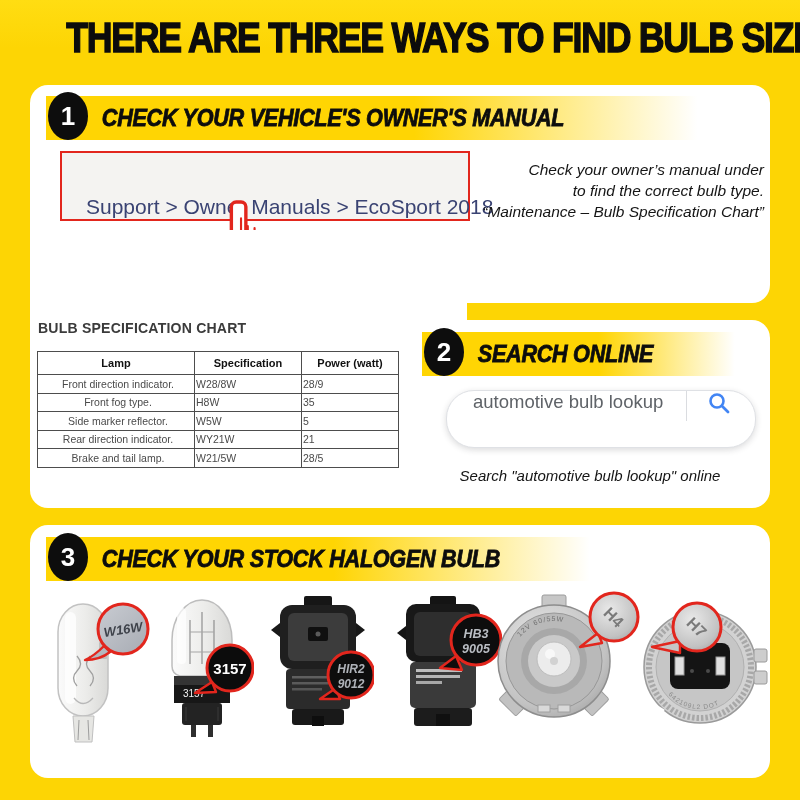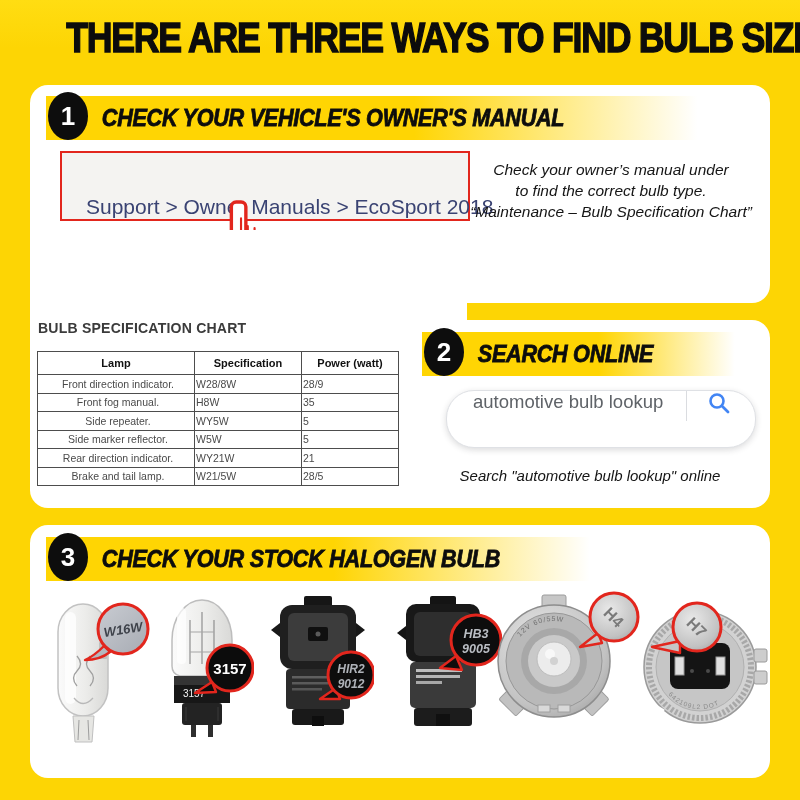--- a/index.html
+++ b/index.html
@@ -20,21 +20,21 @@
   .badge{position:absolute;left:2px;top:-4px;width:40px;height:48px;background:#0d0d0d;border-radius:50%;
          color:#fff;font-weight:bold;font-size:26px;display:flex;align-items:center;justify-content:center;}
   .bar-label{font-style:italic;font-weight:bold;font-size:24px;color:#0d0d0d;letter-spacing:-.3px;
              padding-left:62px;white-space:nowrap;transform:scaleX(.9);transform-origin:left center;
              -webkit-text-stroke:.8px #0d0d0d;}
   
   .breadcrumb-box{position:absolute;left:30px;top:66px;width:406px;height:66px;background:#f4f3f1;
                   border:2px solid #e2261d;display:flex;align-items:flex-end;}
   .breadcrumb-text{padding-left:24px;font-size:21px;color:#3a4373;white-space:nowrap;}
   .hand{position:absolute;left:183px;top:112px;width:58px;height:68px;}
-  .manual-note{position:absolute;left:428px;top:74px;width:306px;text-align:center;
+  .manual-note{position:absolute;left:428px;top:74px;width:306px;text-align:right;
                font-style:italic;font-size:15.5px;line-height:21px;color:#151515;}
   
   .chart-title{position:absolute;left:8px;top:90px;font-size:14.5px;font-weight:bold;color:#3b3b3b;
                letter-spacing:.2px;transform:scaleX(.97);transform-origin:left;}
   table.spec{position:absolute;left:7px;top:121px;width:361px;border-collapse:collapse;table-layout:fixed;}
   table.spec th{border:1px solid #4d4d4d;font-size:11px;color:#111;height:20px;font-weight:bold;}
   table.spec td{border:1px solid #4d4d4d;font-size:10.5px;color:#4a4a4a;height:15.5px;}
   table.spec td.lamp{text-align:center;padding-left:5px;}
   table.spec{border:1.5px solid #3c3c3c;}
   
@@ -95,28 +95,23 @@
             <th>Power (watt)</th>
           </tr>
         </thead>
         <tbody>
           <tr>
             <td class="lamp">Front direction indicator.</td>
             <td>W28/8W</td>
             <td>28/9</td>
           </tr>
           <tr>
-            <td class="lamp">Front fog manual.</td>
+            <td class="lamp">Front fog type.</td>
             <td>H8W</td>
             <td>35</td>
-          </tr>
-          <tr>
-            <td class="lamp">Side repeater.</td>
-            <td>WY5W</td>
-            <td>5</td>
           </tr>
           <tr>
             <td class="lamp">Side marker reflector.</td>
             <td>W5W</td>
             <td>5</td>
           </tr>
           <tr>
             <td class="lamp">Rear direction indicator.</td>
             <td>WY21W</td>
             <td>21</td>

